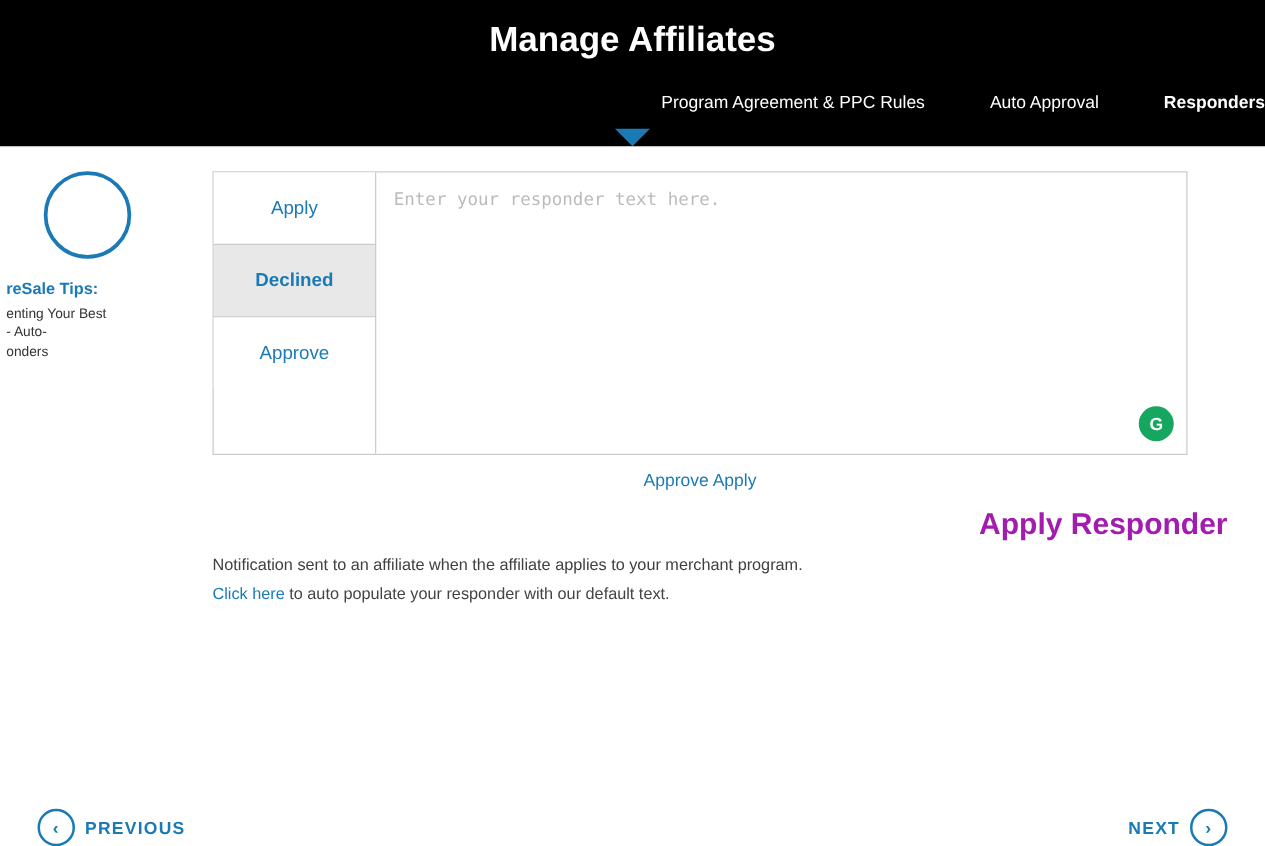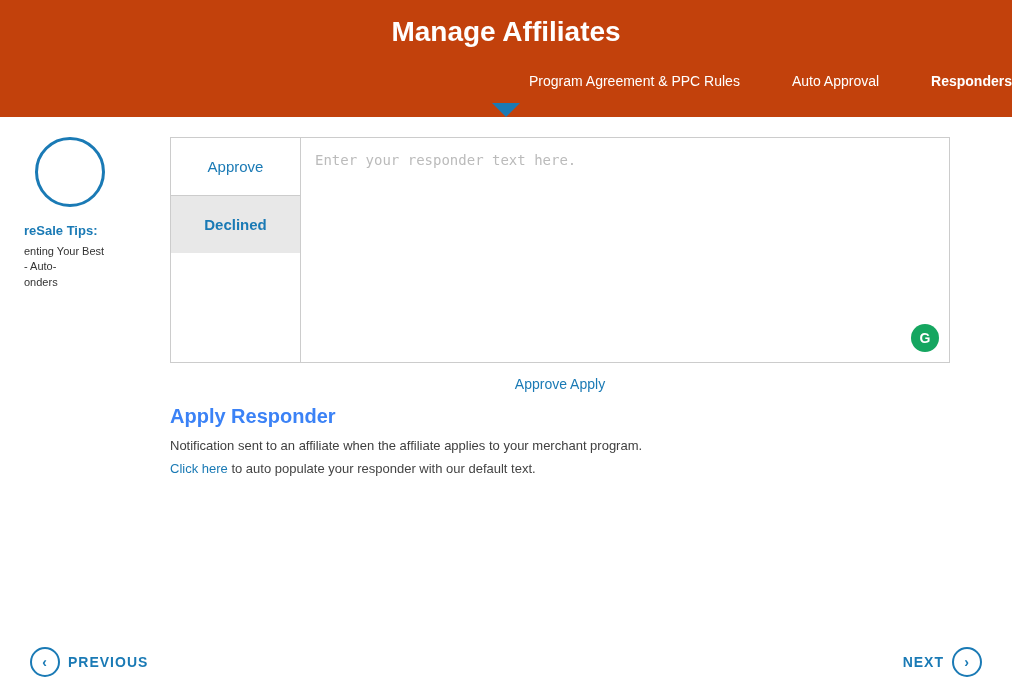--- a/index.html
+++ b/index.html
@@ -1,20 +1,20 @@
 <!DOCTYPE html>
 <html><head>
   <meta charset="utf-8">
   <style>
     * { box-sizing: border-box; margin: 0; padding: 0; }
     body { font-family: Arial, sans-serif; background: #fff; color: #333; overflow-x: hidden; }
 
     
     .header {
-      background: #c2410c;
+      background: #000000;
       padding: 16px 0 0 0;
       position: relative;
     }
     .header-title {
       color: #fff;
       font-size: 28px;
       font-weight: bold;
       text-align: center;
       padding-bottom: 12px;
     }
@@ -51,21 +51,21 @@
       top: 0;
     }
 
     
     .layout {
       display: flex;
       min-height: 500px;
     }
     .sidebar {
       width: 140px;
-      padding: 20px 24px;
+      padding: 20px 5px;
       flex-shrink: 0;
       position: relative;
     }
     .sidebar-circle {
       width: 70px;
       height: 70px;
       border: 3px solid #1a7ab5;
       border-radius: 50%;
       margin: 0 auto 16px auto;
       display: flex;
@@ -174,23 +174,24 @@
     }
     .preview-link {
       color: #1a7ab5;
       font-size: 14px;
       cursor: pointer;
       text-decoration: none;
     }
 
     
     .apply-responder-title {
-      color: #3b82f6;
-      font-size: 20px;
+      color: #a21caf;
+      font-size: 24px;
       margin-bottom: 10px;
+      text-align: right;
     }
     .apply-responder-desc {
       font-size: 13px;
       color: #404040;
       margin-bottom: 8px;
       max-width: 640px;
     }
     .click-here-link {
       color: #1a7ab5;
       cursor: pointer;
@@ -257,24 +258,27 @@
       enting Your Best<br>- Auto-<br>onders
     </div>
   </div>
 
   <div class="main-content">
 
 
     <div class="responder-container">
       <div class="responder-tabs">
         <div class="responder-tab">
-          <span>Approve</span>
+          <span>Apply</span>
         </div>
         <div class="responder-tab active">
           <span>Declined</span>
+        </div>
+        <div class="responder-tab">
+          <span>Approve</span>
         </div>
       </div>
       <div class="responder-editor">
         <textarea class="responder-textarea" placeholder="Enter your responder text here." style=""></textarea>
         <div class="grammarly-icon">G</div>
       </div>
     </div>
 
     <div class="preview-link-container">
       <a class="preview-link">Approve Apply</a>

